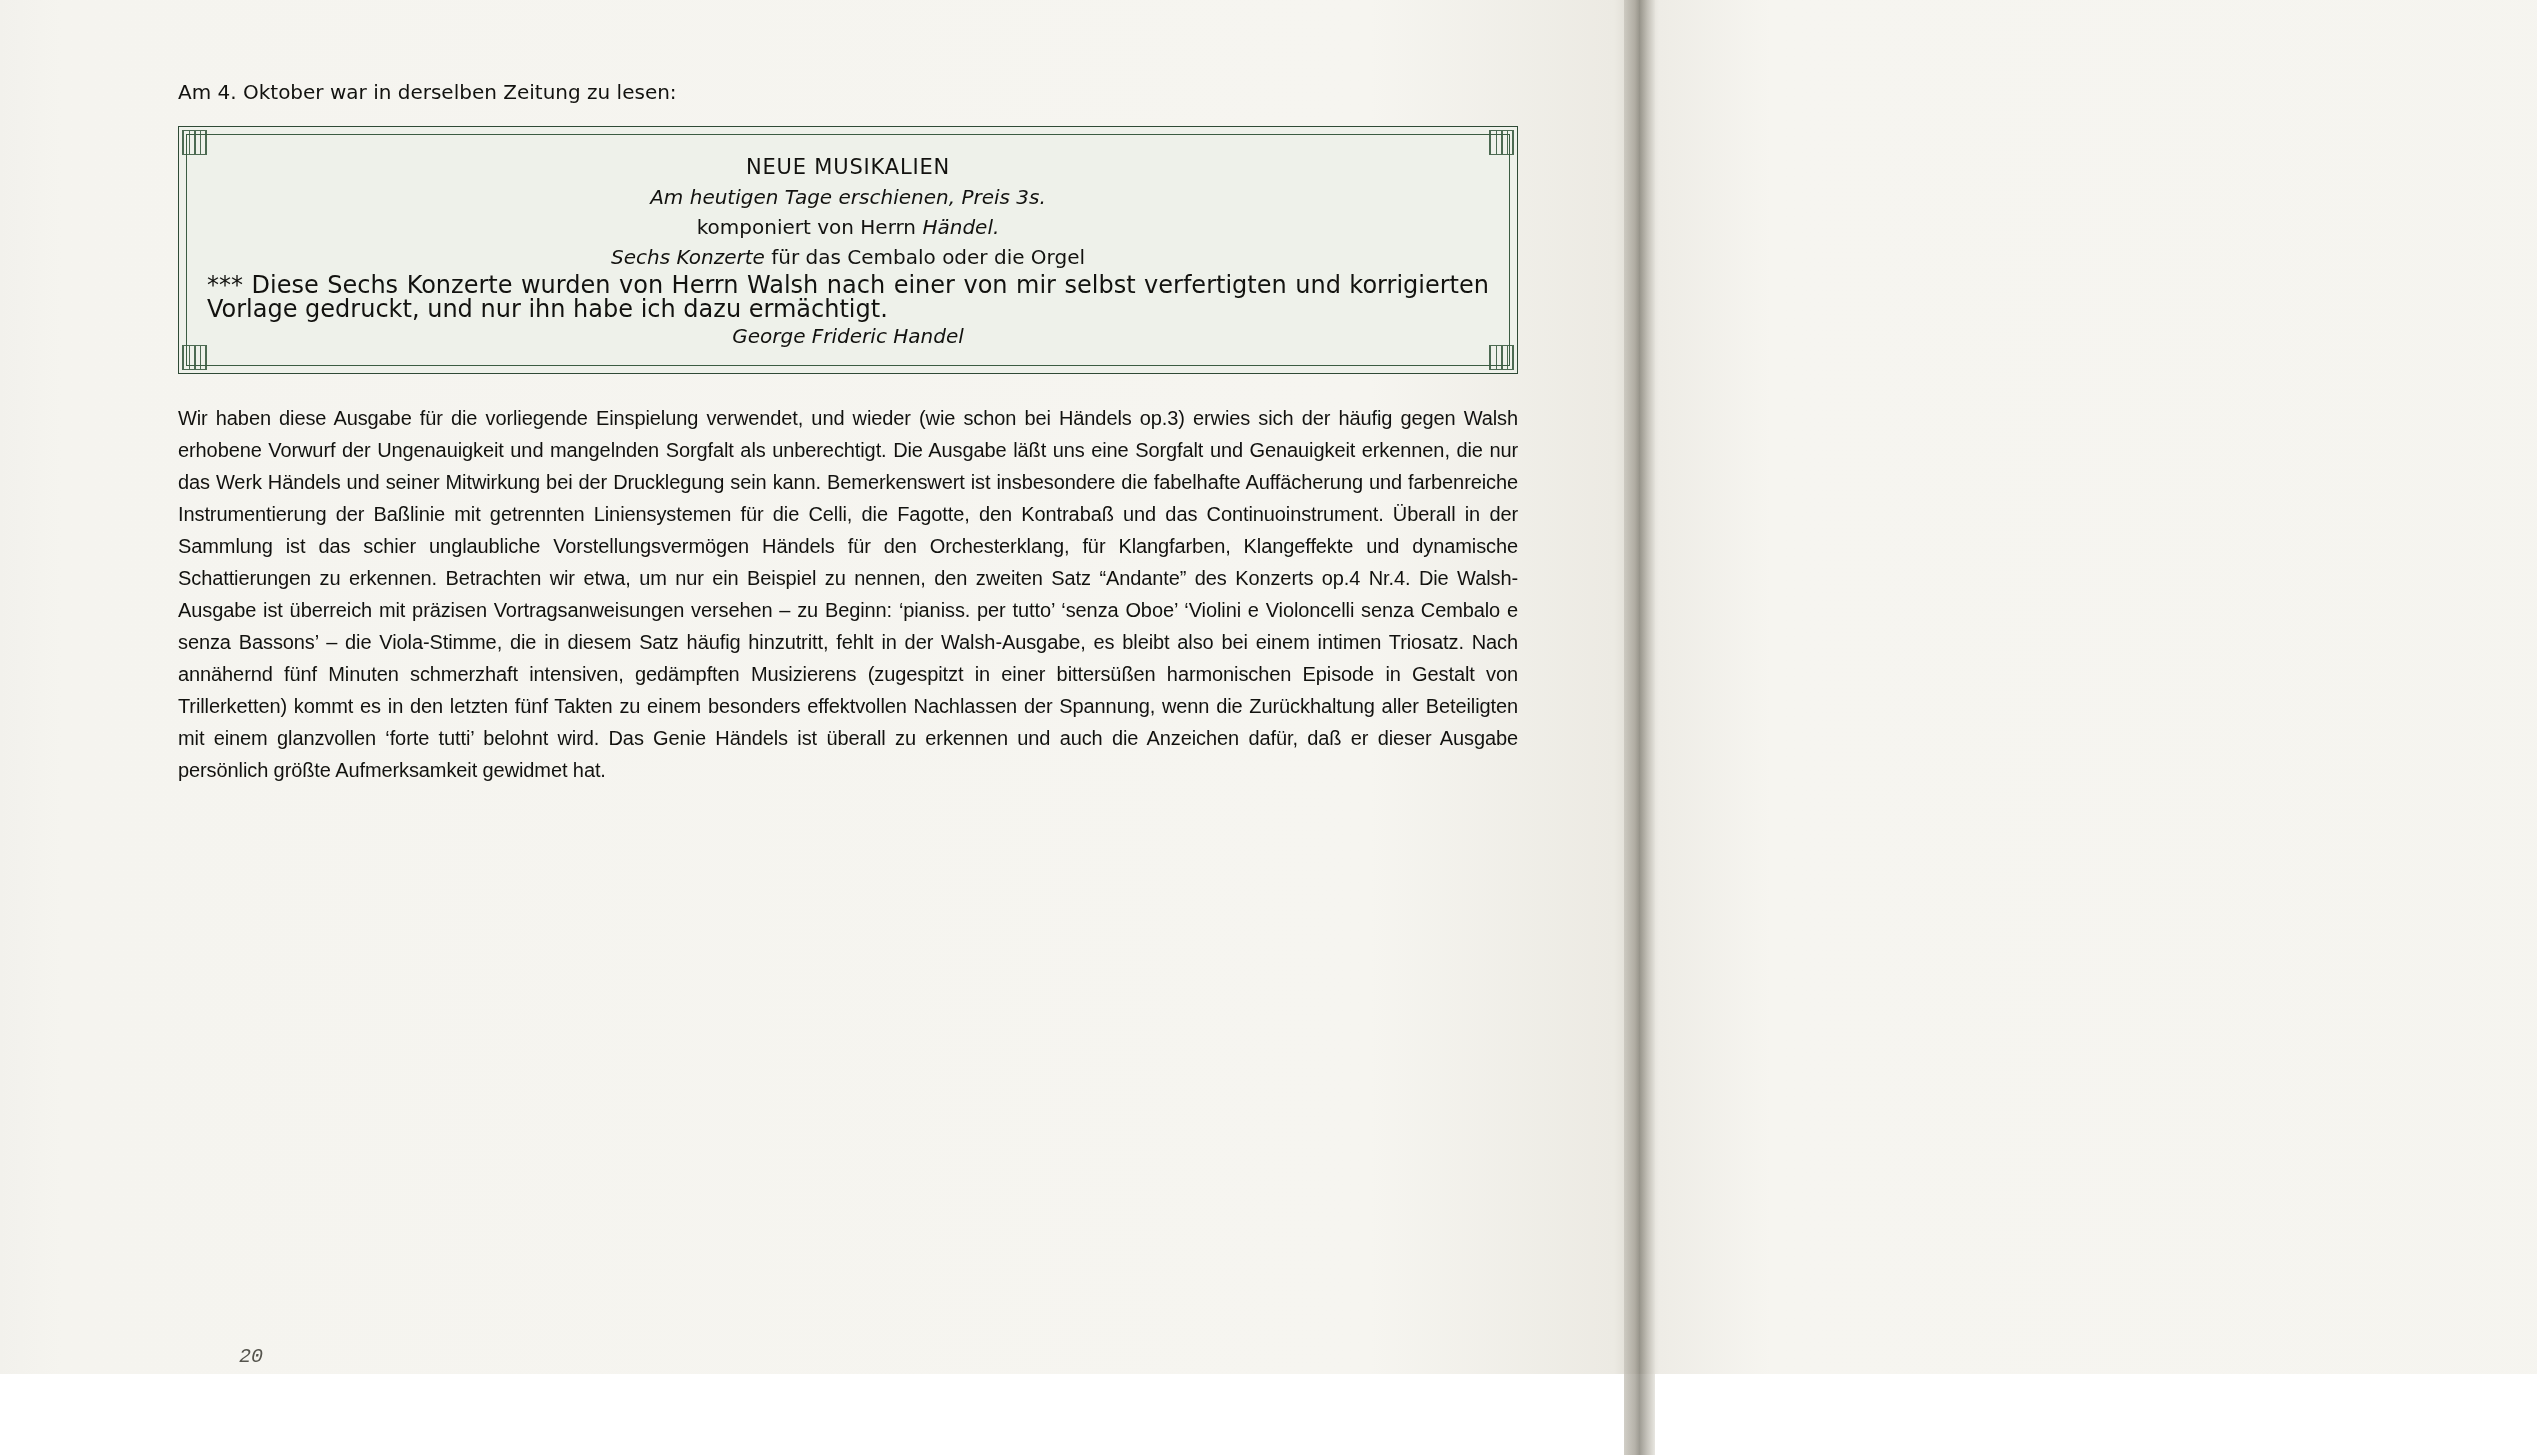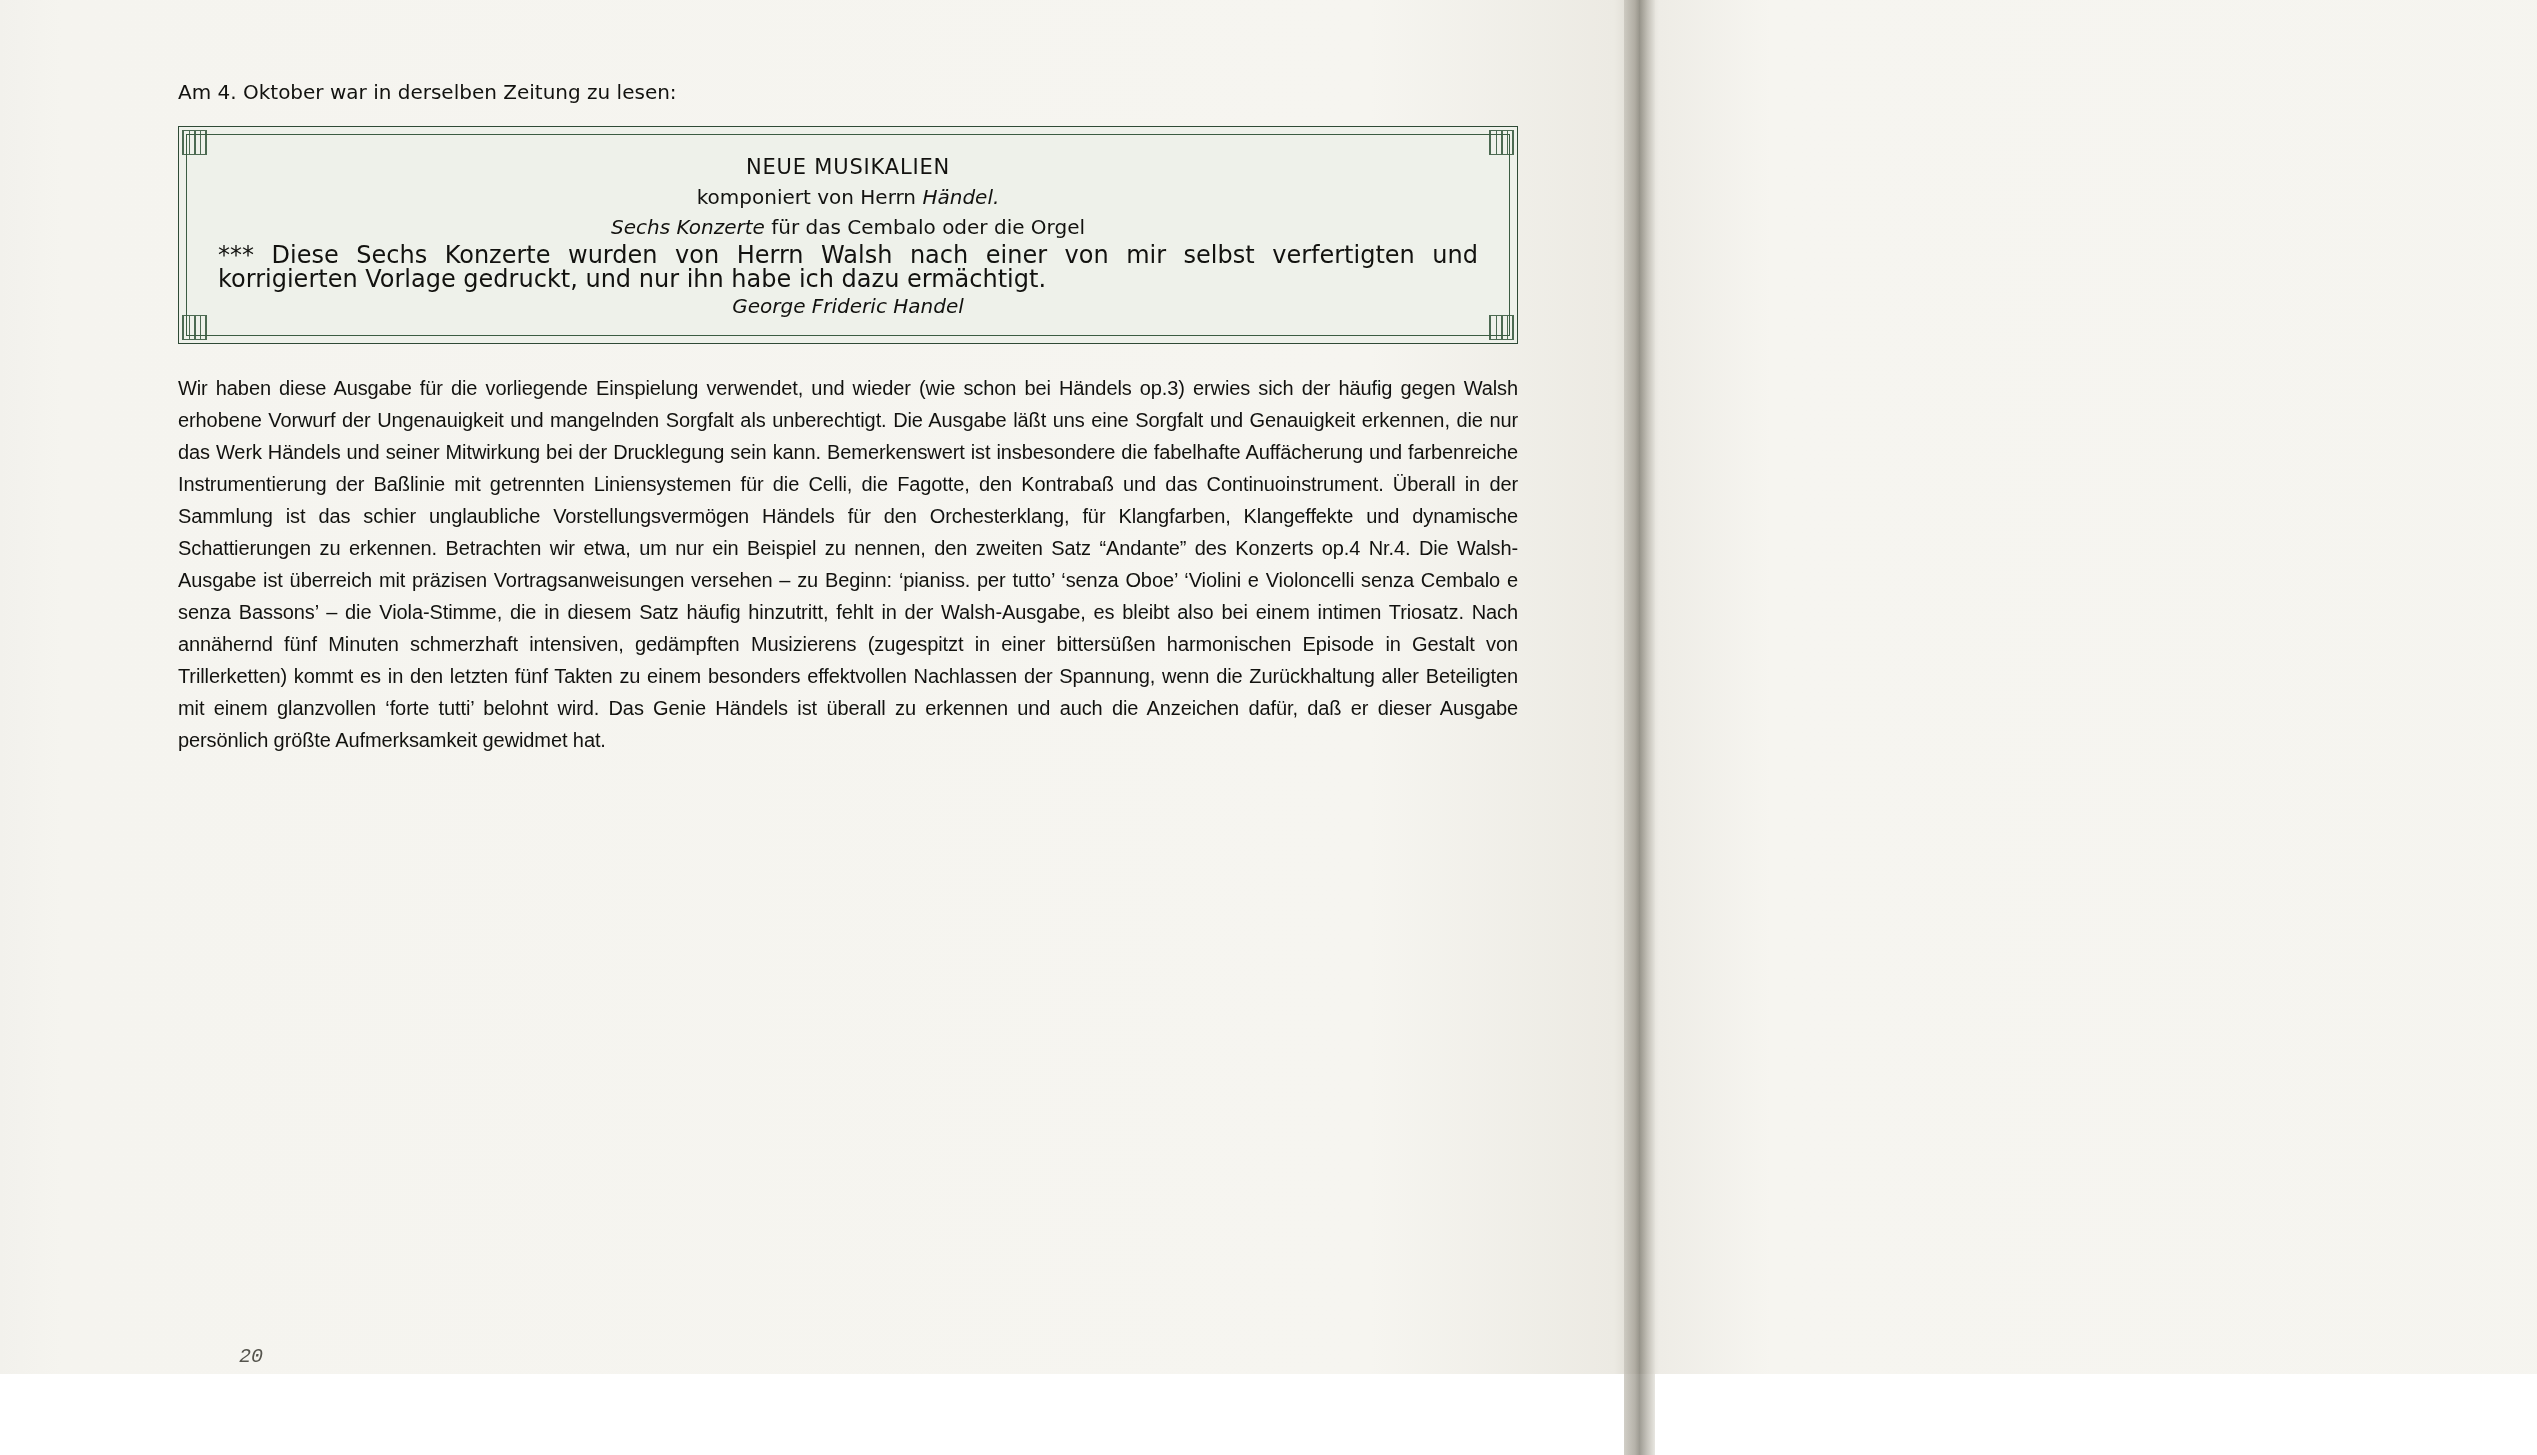--- a/index.html
+++ b/index.html
@@ -72,21 +72,21 @@
     margin: 0 0 0 0;
   }
   
   .ad-box {
     position: relative;
     margin: 0 12px 28px 0;
     width: 1340px;
     box-sizing: border-box;
     background: #eef1ea;
     border: 1.5px solid #2f4a36;
-    padding: 13px 15px;
+    padding: 13px 4px;
   }
   .ad-box .inner-rule {
     position: absolute;
     top: 7px;
     left: 7px;
     right: 7px;
     bottom: 7px;
     border: 1px solid #3b5c42;
     pointer-events: none;
   }
@@ -154,20 +154,21 @@
 
       <div class="ad-box">
         <div class="inner-rule"></div>
         <div class="ad-corner tl"></div>
         <div class="ad-corner tr"></div>
         <div class="ad-corner bl"></div>
         <div class="ad-corner br"></div>
 
         <div class="ad-content">
           <div class="ad-title">NEUE MUSIKALIEN</div>
+          <div class="ad-line ital">Am heutigen Tage erschienen, Preis 3s.</div>
           <div class="ad-line"><span>komponiert von Herrn </span><span class="ital">Händel.</span></div>
           <div class="ad-line"><span class="ital">Sechs Konzerte</span><span> für das Cembalo oder die Orgel</span></div>
           <div class="ad-note">*** Diese Sechs Konzerte wurden von Herrn Walsh nach einer von mir selbst verfertigten und korrigierten Vorlage gedruckt, und nur ihn habe ich dazu ermächtigt.</div>
           <div class="ad-sign">George Frideric Handel</div>
         </div>
       </div>
 
       <p class="body-text para">Wir haben diese Ausgabe für die vorliegende Einspielung verwendet, und wieder (wie schon bei Händels op.3) erwies sich der häufig gegen Walsh erhobene Vorwurf der Ungenauigkeit und mangelnden Sorgfalt als unberechtigt. Die Ausgabe läßt uns eine Sorgfalt und Genauigkeit erkennen, die nur das Werk Händels und seiner Mitwirkung bei der Drucklegung sein kann. Bemerkenswert ist insbesondere die fabelhafte Auffächerung und farbenreiche Instrumentierung der Baßlinie mit getrennten Liniensystemen für die Celli, die Fagotte, den Kontrabaß und das Continuoinstrument. Überall in der Sammlung ist das schier unglaubliche Vorstellungsvermögen Händels für den Orchesterklang, für Klangfarben, Klangeffekte und dynamische Schattierungen zu erkennen. Betrachten wir etwa, um nur ein Beispiel zu nennen, den zweiten Satz “Andante” des Konzerts op.4 Nr.4. Die Walsh-Ausgabe ist überreich mit präzisen Vortragsanweisungen versehen – zu Beginn: ‘pianiss. per tutto’ ‘senza Oboe’ ‘Violini e Violoncelli senza Cembalo e senza Bassons’ – die Viola-Stimme, die in diesem Satz häufig hinzutritt, fehlt in der Walsh-Ausgabe, es bleibt also bei einem intimen Triosatz. Nach annähernd fünf Minuten schmerzhaft intensiven, gedämpften Musizierens (zugespitzt in einer bittersüßen harmonischen Episode in Gestalt von Trillerketten) kommt es in den letzten fünf Takten zu einem besonders effektvollen Nachlassen der Spannung, wenn die Zurückhaltung aller Beteiligten mit einem glanzvollen ‘forte tutti’ belohnt wird. Das Genie Händels ist überall zu erkennen und auch die Anzeichen dafür, daß er dieser Ausgabe persönlich größte Aufmerksamkeit gewidmet hat.</p>
 
     </div>

